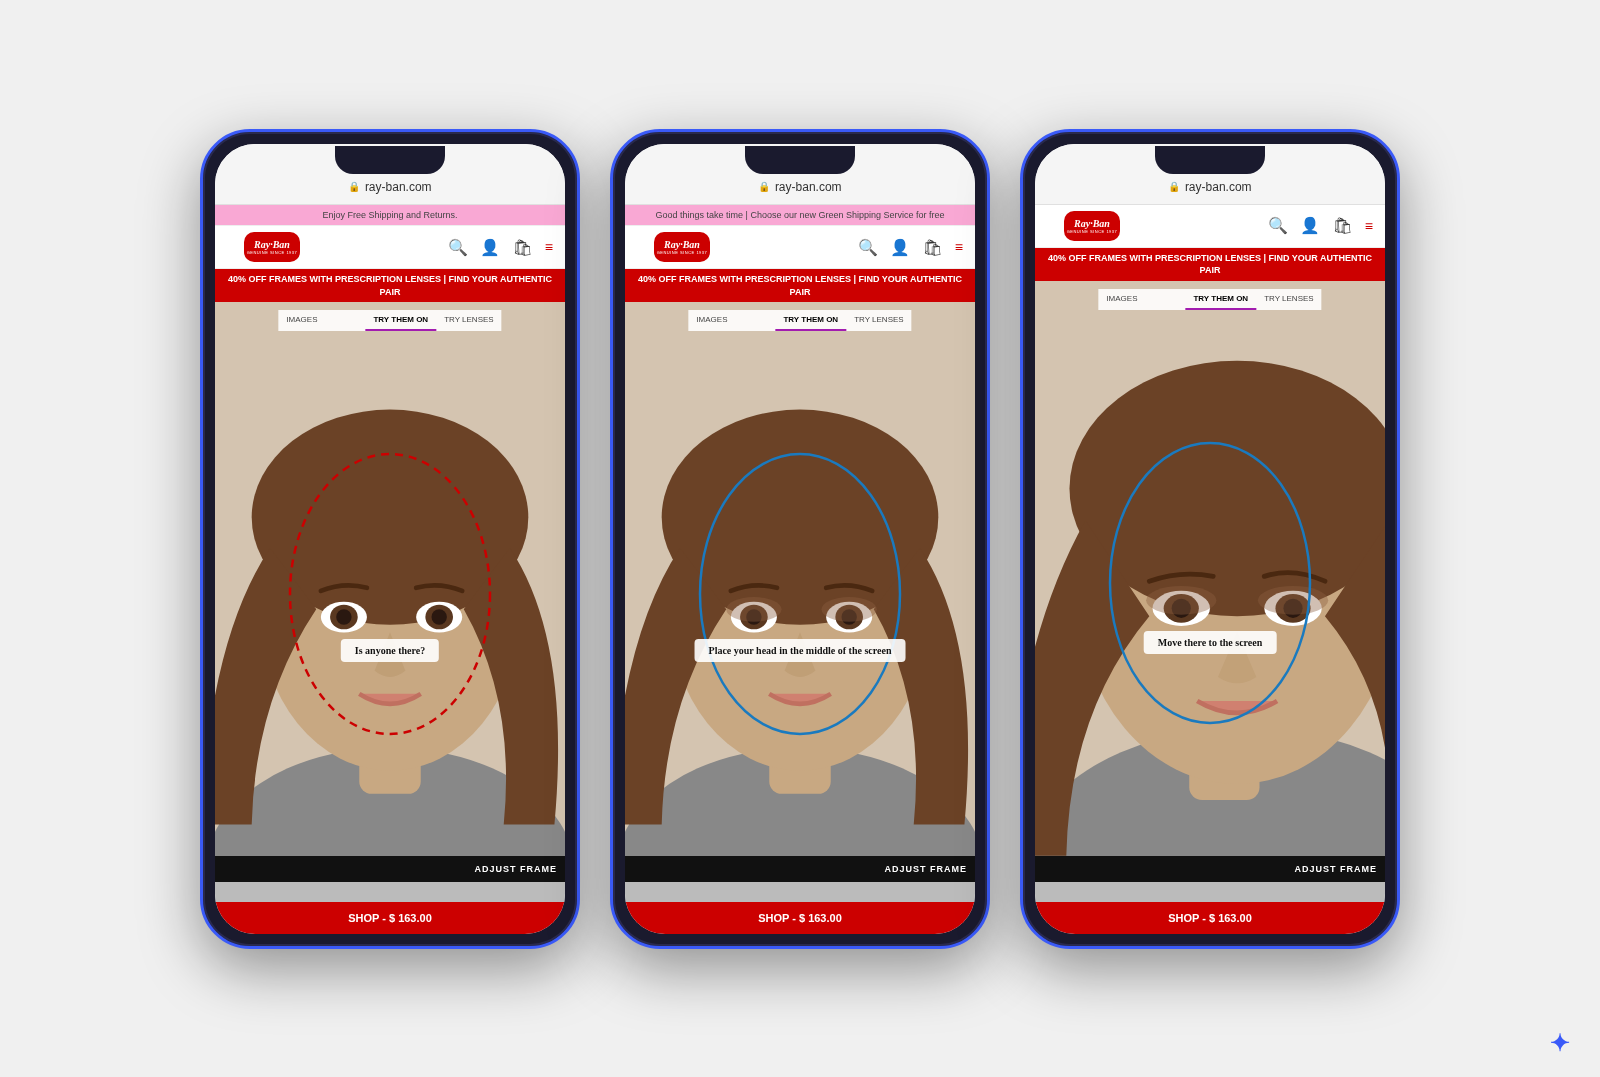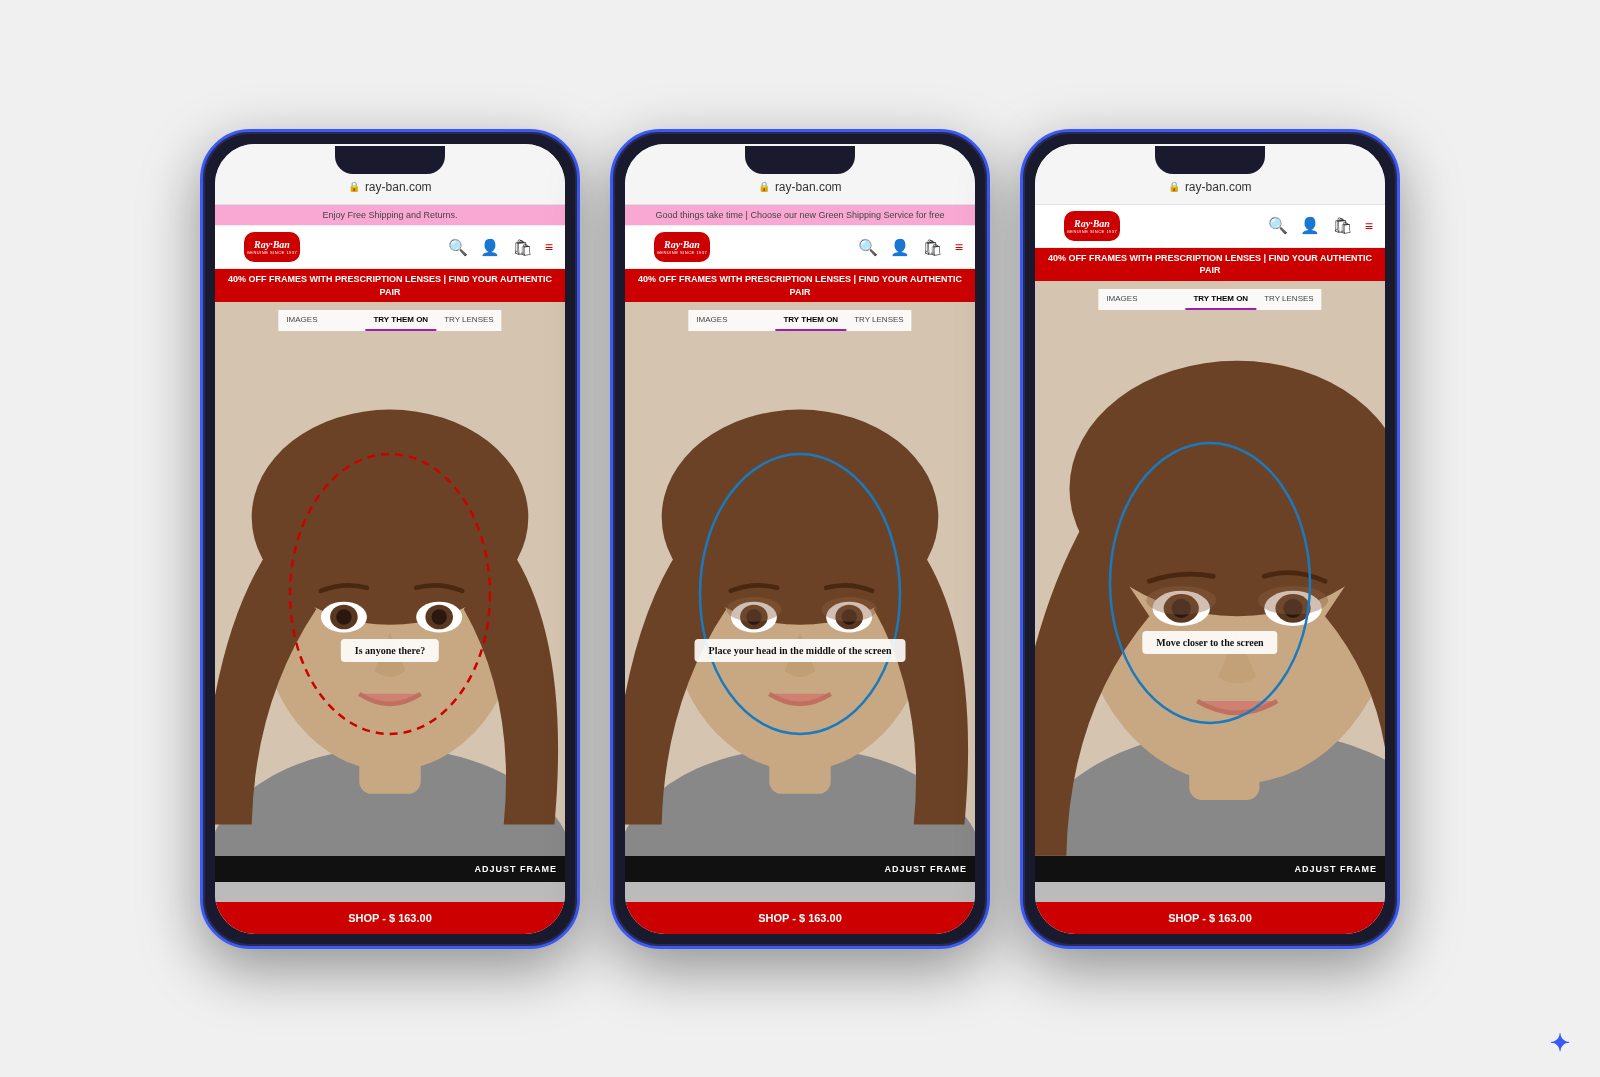--- a/index.html
+++ b/index.html
@@ -460,21 +460,21 @@
           <div class="tab active">TRY THEM ON</div>
           <div class="tab">TRY LENSES</div>
         </div>
 
         
         <svg style="position:absolute;top:50%;left:50%;transform:translate(-50%,-45%);pointer-events:none;" width="220" height="300" viewBox="0 0 220 300">
           <ellipse cx="110" cy="150" rx="100" ry="140" fill="none" stroke="#1a7abf" stroke-width="2.5"></ellipse>
         </svg>
 
         
-        <div class="ar-message">Move closer to the screen</div>
+        <div class="ar-message">Move there to the screen</div>
       </div>
 
       <div class="adjust-bar">ADJUST FRAME</div>
 
       <div class="bottom-strip"></div>
 
       <div class="shop-btn">SHOP - $ 163.00</div>
     </div>
   </div>
 

